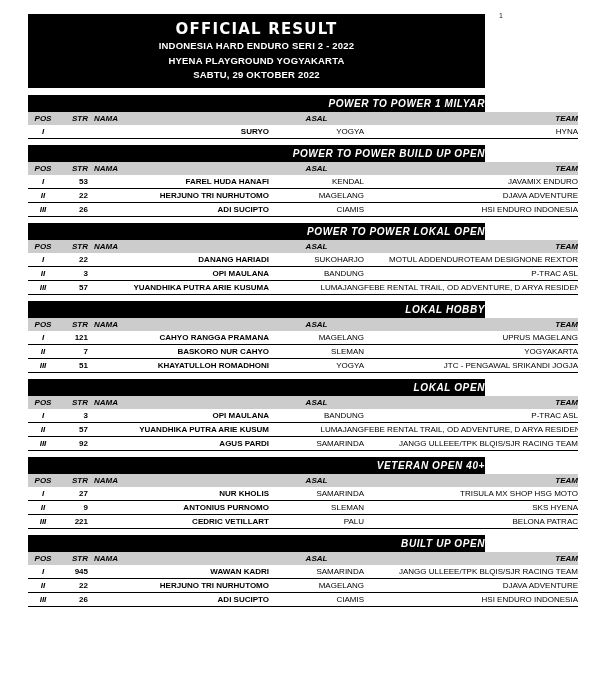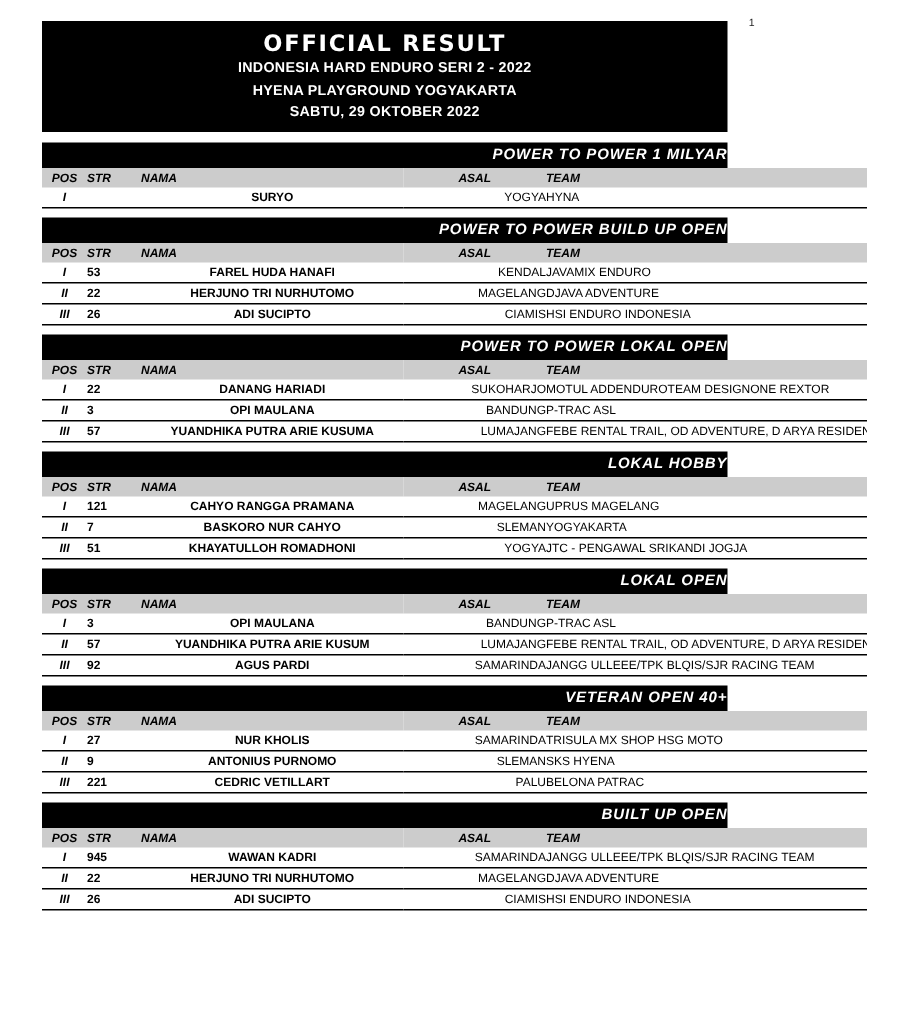--- a/index.html
+++ b/index.html
@@ -79,24 +79,24 @@
     padding: 2px 0 2px 0;
     border: none;
   }
   table.result td {
     font-size: 8px;
     padding: 2px 0 2px 0;
     border-bottom: 1px solid #000000;
     vertical-align: middle;
   }
   .col-pos { width: 30px; text-align: center; }
-  .col-str { width: 30px; text-align: left; }
-  .col-nama { width: 175px; text-align: center; padding-left: 6px !important; }
+  .col-str { width: 30px; text-align: right; }
+  .col-nama { width: 175px; text-align: right; padding-left: 6px !important; }
   .col-asal { width: 95px; text-align: center; }
-  .col-team { width: 214px; text-align: left; }
+  .col-team { width: 214px; text-align: right; }
 
   th.col-nama { text-align: left; padding-left: 6px; }
 
   td.pos {
     font-style: italic;
     font-weight: bold;
     font-size: 8.5px;
   }
   td.str {
     font-weight: bold;

